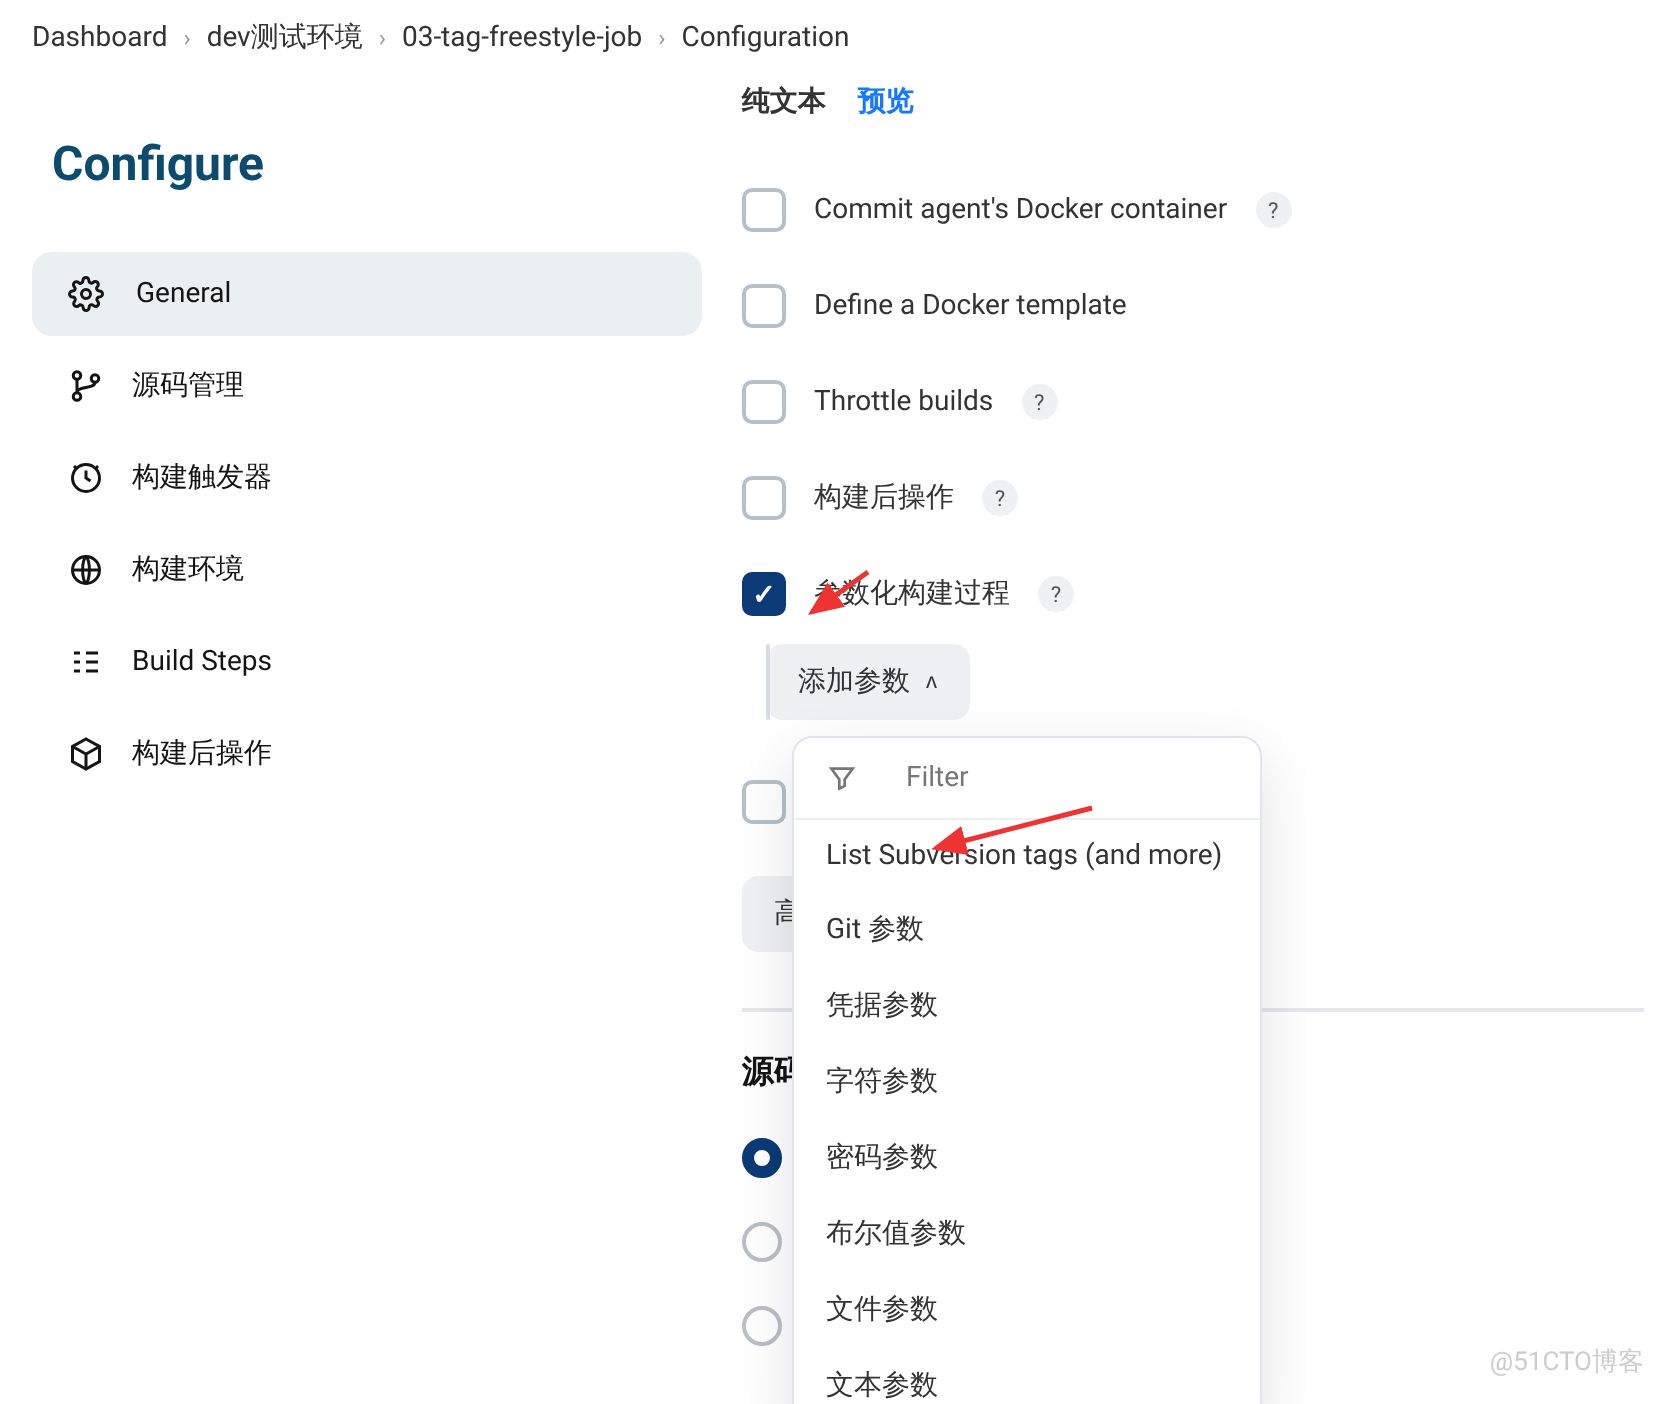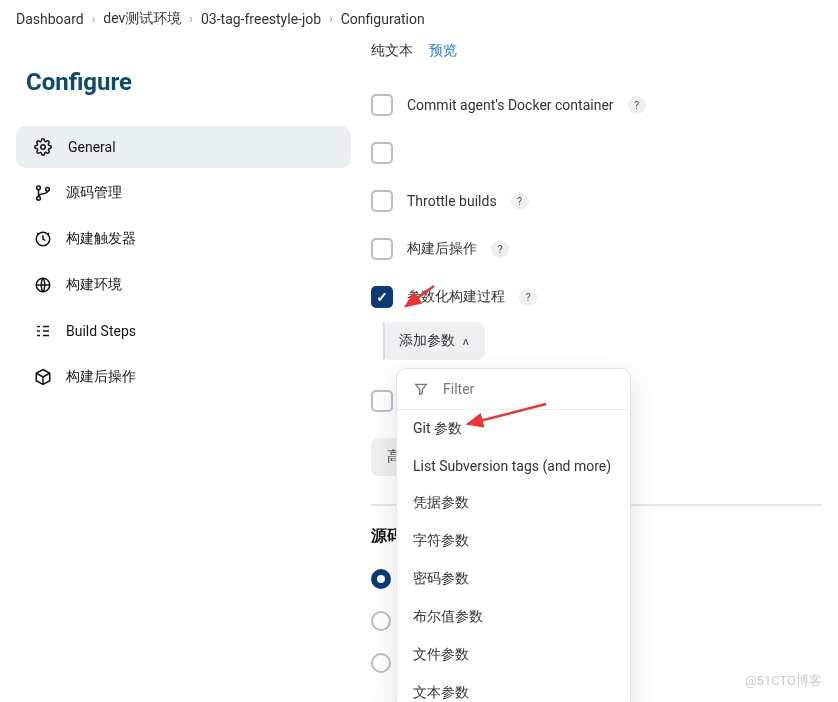--- a/index.html
+++ b/index.html
@@ -63,20 +63,21 @@
     .right {
       flex: 1;
       padding-left: 20px;
       position: relative;
     }
     .tabs {
       display: flex;
       gap: 16px;
       padding: 4px 0 8px 0;
       font-size: 14px;
+      font-weight: bold;
     }
     .tab { cursor: pointer; color: #333; }
     .tab.preview { color: #1677ff; }
     .option-row {
       display: flex;
       align-items: center;
       gap: 14px;
       margin: 26px 0;
     }
     .checkbox {
@@ -195,21 +196,21 @@
       width: 235px;
       background: #fff;
       border: 1px solid #e1e4e8;
       border-radius: 10px;
       box-shadow: 0 10px 30px rgba(0,0,0,0.12);
       z-index: 100;
     }
     .filter-row {
       display: flex;
       align-items: center;
-      gap: 14px;
+      gap: 24px;
       padding: 12px 16px;
       border-bottom: 1px solid #eceff2;
       color: #777;
     }
     .filter-row .icon { display:flex; }
     .dropdown-item {
       padding: 10px 16px;
       font-size: 14px;
       color: #333;
       cursor: pointer;
@@ -314,20 +315,21 @@
     </div>
 
     <div class="option-row">
       <div class="checkbox"></div>
       <span class="option-label">Commit agent's Docker container</span>
       <span class="help-badge">?</span>
     </div>
 
     <div class="option-row">
       <div class="checkbox"></div>
+      <span class="option-label">Define a Docker template</span>
     </div>
 
     <div class="option-row">
       <div class="checkbox"></div>
       <span class="option-label">Throttle builds</span>
       <span class="help-badge">?</span>
     </div>
 
     <div class="option-row">
       <div class="checkbox"></div>
@@ -374,22 +376,22 @@
 
 <div class="dropdown-panel">
   <div class="filter-row">
     <span class="icon">
       <svg width="16" height="16" viewBox="0 0 24 24" fill="none" stroke="#777" stroke-width="2">
           <path d="M4 5h16l-6 8v5l-4 2v-7L4 5z"></path>
         </svg>
     </span>
     <span>Filter</span>
   </div>
+  <div class="dropdown-item">List Subversion tags (and more)</div>
   <div class="dropdown-item">Git 参数</div>
-  <div class="dropdown-item">List Subversion tags (and more)</div>
   <div class="dropdown-item">凭据参数</div>
   <div class="dropdown-item">字符参数</div>
   <div class="dropdown-item">密码参数</div>
   <div class="dropdown-item">布尔值参数</div>
   <div class="dropdown-item">文件参数</div>
   <div class="dropdown-item">文本参数</div>
 
 </div>
 
 <svg class="arrow" style="left:398px; top:282px;" width="40" height="30">

